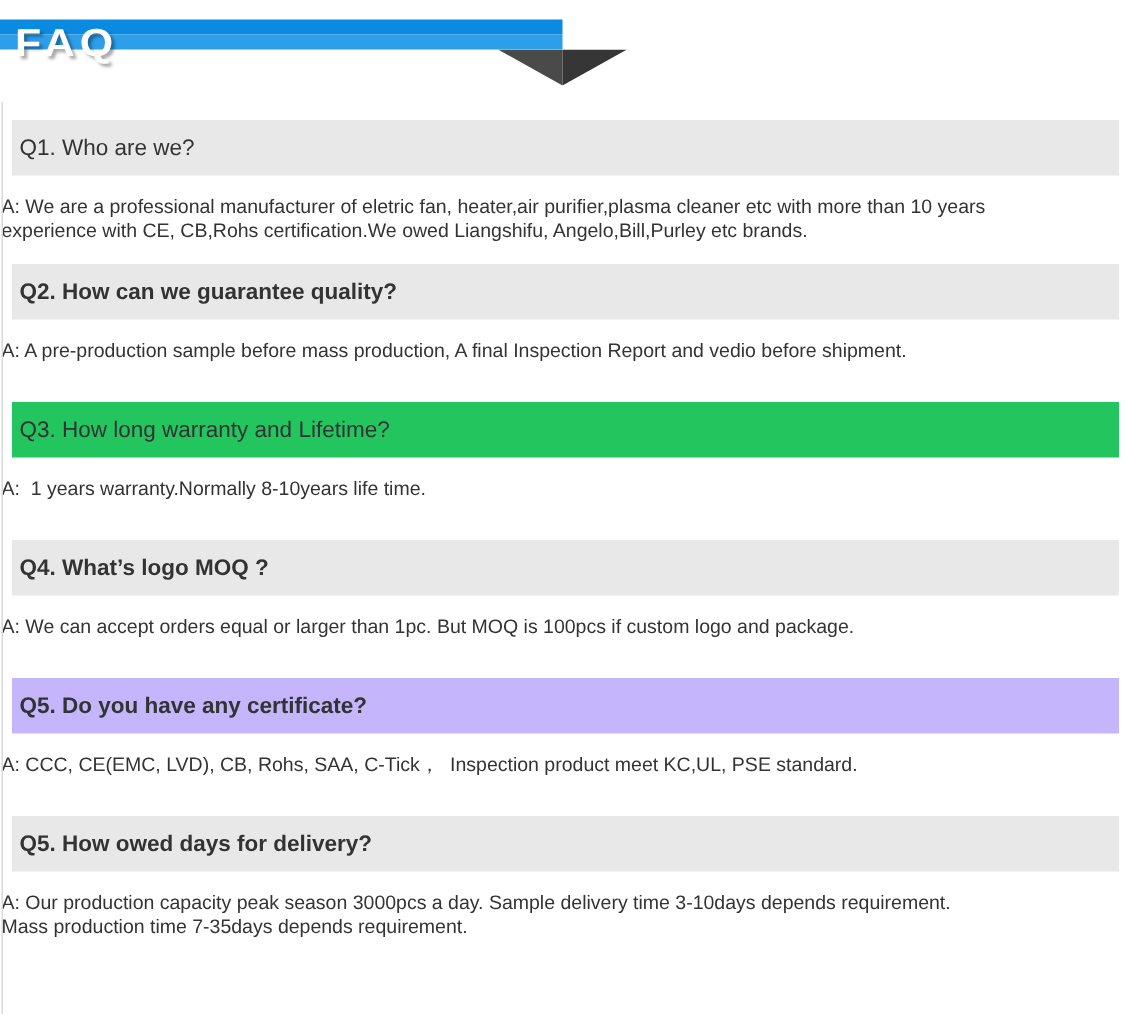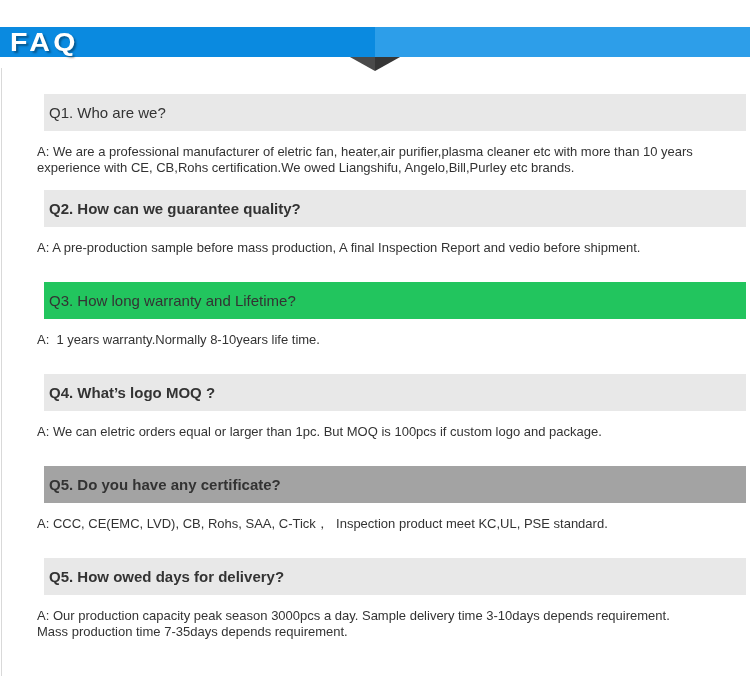--- a/index.html
+++ b/index.html
@@ -12,23 +12,24 @@
     height: 676px;
     overflow: hidden;
     position: relative;
     font-family: "Liberation Sans", sans-serif;
     color: #333333;
   }
 
   
   .header-wrap {
     position: relative;
-    margin-top: 27px;
+    margin-top: 13px;
     height: 20px;
     display: flex;
+    flex-direction: column;
   }
   .header-bar-half {
     width: 375px;
     height: 30px;
   }
   .header-title {
     position: absolute;
     left: 10px;
     top: 0;
     height: 30px;
@@ -56,21 +57,20 @@
     width: 1px;
     background: #d9d9d9;
   }
 
   
   .faq-list {
     margin-top: 23px;
   }
   .faq-item {
     margin-bottom: 26px;
-    padding-left: 36px;
   }
   
   .faq-item:nth-child(1) { margin-bottom: 14px; }
   .faq-item:last-child   { margin-bottom: 0; }
 
   .qbar {
     margin-left: 8px;
     margin-right: 4px;
     height: 37px;
     line-height: 37px;
@@ -139,26 +139,26 @@
     <div class="answer">
         <div class="answer-line">A:  1 years warranty.Normally 8-10years life time.</div>
       </div>
   </section>
 
   <section class="faq-item">
     <div class="qbar" style="background: rgb(232, 232, 232);">
       <span class="qtext bold">Q4. What’s logo MOQ ?</span>
     </div>
     <div class="answer">
-        <div class="answer-line">A: We can eletric orders equal or larger than 1pc. But MOQ is 100pcs if custom logo and package.</div>
+        <div class="answer-line">A: We can accept orders equal or larger than 1pc. But MOQ is 100pcs if custom logo and package.</div>
       </div>
   </section>
 
   <section class="faq-item">
-    <div class="qbar" style="background: #a3a3a3;">
+    <div class="qbar" style="background: #c4b5fd;">
       <span class="qtext bold">Q5. Do you have any certificate?</span>
     </div>
     <div class="answer">
         <div class="answer-line">A: CCC, CE(EMC, LVD), CB, Rohs, SAA, C-Tick，  Inspection product meet KC,UL, PSE standard.</div>
       </div>
   </section>
 
   <section class="faq-item">
     <div class="qbar" style="background: rgb(232, 232, 232);">
       <span class="qtext bold">Q5. How owed days for delivery?</span>

